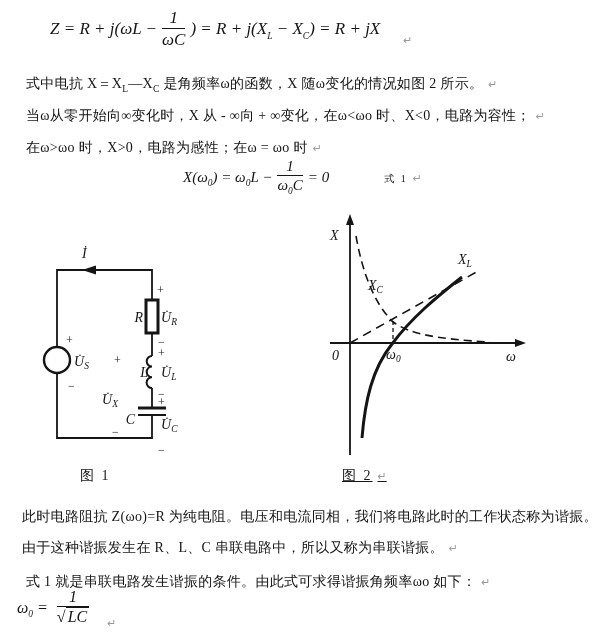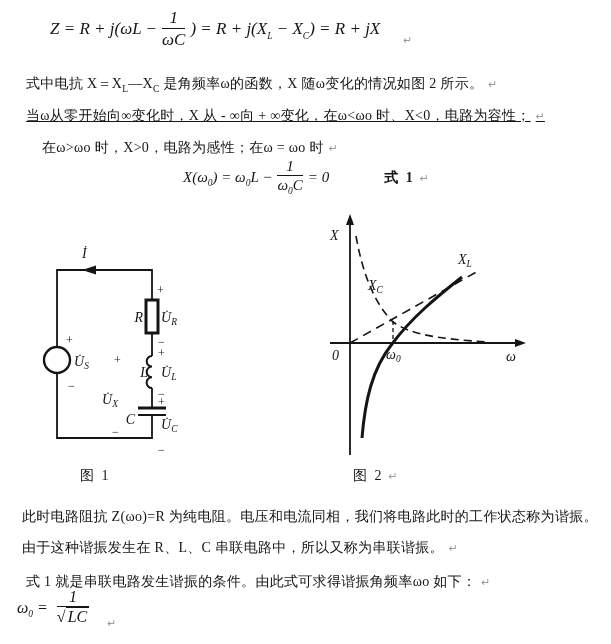--- a/index.html
+++ b/index.html
@@ -9,46 +9,46 @@
   }
   .para{position:absolute;margin:16px;font-size:14px;line-height:20px;letter-spacing:.3px;white-space:nowrap;}
   .para-wrap{position:absolute;margin:12px;font-size:14px;line-height:31px;letter-spacing:.3px;}
   .para-wrap .pline{display:block;white-space:nowrap;}
   sub{font-size:9.5px;line-height:0;}
   .mark{color:#9a9a9a;font-size:11px;font-style:normal;font-family:"DejaVu Sans",sans-serif;margin-left:5px;letter-spacing:0;}
   .formula{position:absolute;font-style:italic;white-space:nowrap;}
   .formula .frac{display:inline-block;vertical-align:middle;text-align:center;margin:0 5px;position:relative;top:-2px;}
   .formula .frac .num{display:block;border-bottom:1.4px solid #151515;padding:0 3px;line-height:1.15;}
   .formula .frac .den{display:block;line-height:1.15;padding-top:1px;}
-  .formula .eqlabel{font-style:normal;margin-left:55px;font-size:14px;letter-spacing:2px;font-weight:bold;}
+  .formula .eqlabel{font-style:normal;margin-left:55px;font-size:10px;letter-spacing:2px;}
   .radicand{border-top:1.4px solid #151515;padding:0 2px;text-align:right;}
   .caption{position:absolute;font-size:14px;letter-spacing:2px;white-space:nowrap;}
   .figsvg{position:absolute;}
   .figsvg text{font-family:"Liberation Serif","DejaVu Serif",serif;font-style:italic;font-size:14px;fill:#151515;}
   .figsvg text.sign{font-style:normal;font-size:12px;}
   .figsvg tspan.sub{font-size:9.5px;}
 </style>
 </head>
 <body>
 
 <div class="page">
 
   <div class="formula" style="left:50px;top:10px;font-size:17px;">
     <span>Z = R + j(ωL −</span><span class="frac"><span class="num">1</span><span class="den">ωC</span></span><span>) = R + j(X</span><sub>L</sub><span> − X</span><sub>C</sub><span>) = R + jX</span><span class="mark" style="position:relative;top:10px;left:18px;">↵</span>
   </div>
 
   <p class="para" style="left:10px;top:58px;">
     <span>式中电抗 X＝X</span><sub>L</sub><span>—X</span><sub>C</sub><span> 是角频率ω的函数，X 随ω变化的情况如图 2 所示。</span><span class="mark">↵</span>
   </p>
 
-  <p class="para" style="left:10px;top:90px;text-decoration:underline;">
+  <p class="para" style="left:10px;top:90px;">
     <span>当ω从零开始向∞变化时，X 从 - ∞向 + ∞变化，在ω&lt;ωo 时、X&lt;0，电路为容性；</span><span class="mark">↵</span>
   </p>
 
-  <p class="para" style="left:26px;top:122px;">
+  <p class="para" style="left:10px;top:122px;">
     <span>在ω&gt;ωo 时，X&gt;0，电路为感性；在ω = ωo 时</span><span class="mark">↵</span>
   </p>
 
   <div class="formula" style="left:183px;top:160px;font-size:15px;">
     <span>X(ω</span><sub>0</sub><span>) = ω</span><sub>0</sub><span>L −</span><span class="frac"><span class="num">1</span><span class="den"><span>ω</span><sub>0</sub><span>C</span></span></span><span>= 0</span><span class="eqlabel">式 1</span><span class="mark">↵</span>
   </div>
 
   <svg class="figsvg" style="left:40px;top:242px;" width="190" height="230" viewBox="0 0 190 230">
 
     <path d="M17,105 V28 H112 V58 M112,91 V114 M112,146 V166 M112,173 V196 H17 V131" stroke="#151515" stroke-width="1.8" fill="none"></path>
@@ -101,21 +101,21 @@
 
     <line x1="32" y1="135" x2="162" y2="62" stroke="#151515" stroke-width="1.6" stroke-dasharray="9,6"></line>
     <text x="140" y="56"><tspan>X</tspan><tspan class="sub" dy="3">L</tspan></text>
 
     <line x1="75" y1="113" x2="75" y2="135" stroke="#151515" stroke-width="1.3" stroke-dasharray="4,3"></line>
 
     <path d="M44,230 C47,193 54,161 74,136 C94,109 120,88 144,69" stroke="#151515" stroke-width="3" fill="none"></path>
   </svg>
 
   <div class="caption" style="left:80px;top:467px;">图 1</div>
-  <div class="caption" style="left:353px;top:467px;">
+  <div class="caption" style="left:342px;top:467px;text-decoration:underline;">
     <span>图 2</span><span class="mark">↵</span>
   </div>
 
   <div class="para-wrap" style="left:10px;top:489px;width:598px;">
     <span class="pline">此时电路阻抗 Z(ωo)=R 为纯电阻。电压和电流同相，我们将电路此时的工作状态称为谐振。</span>
     <span class="pline"><span>由于这种谐振发生在 R、L、C 串联电路中，所以又称为串联谐振。</span><span class="mark">↵</span></span>
   </div>
 
   <p class="para" style="left:10px;top:556px;">
     <span>式 1 就是串联电路发生谐振的条件。由此式可求得谐振角频率ωo 如下：</span><span class="mark">↵</span>

